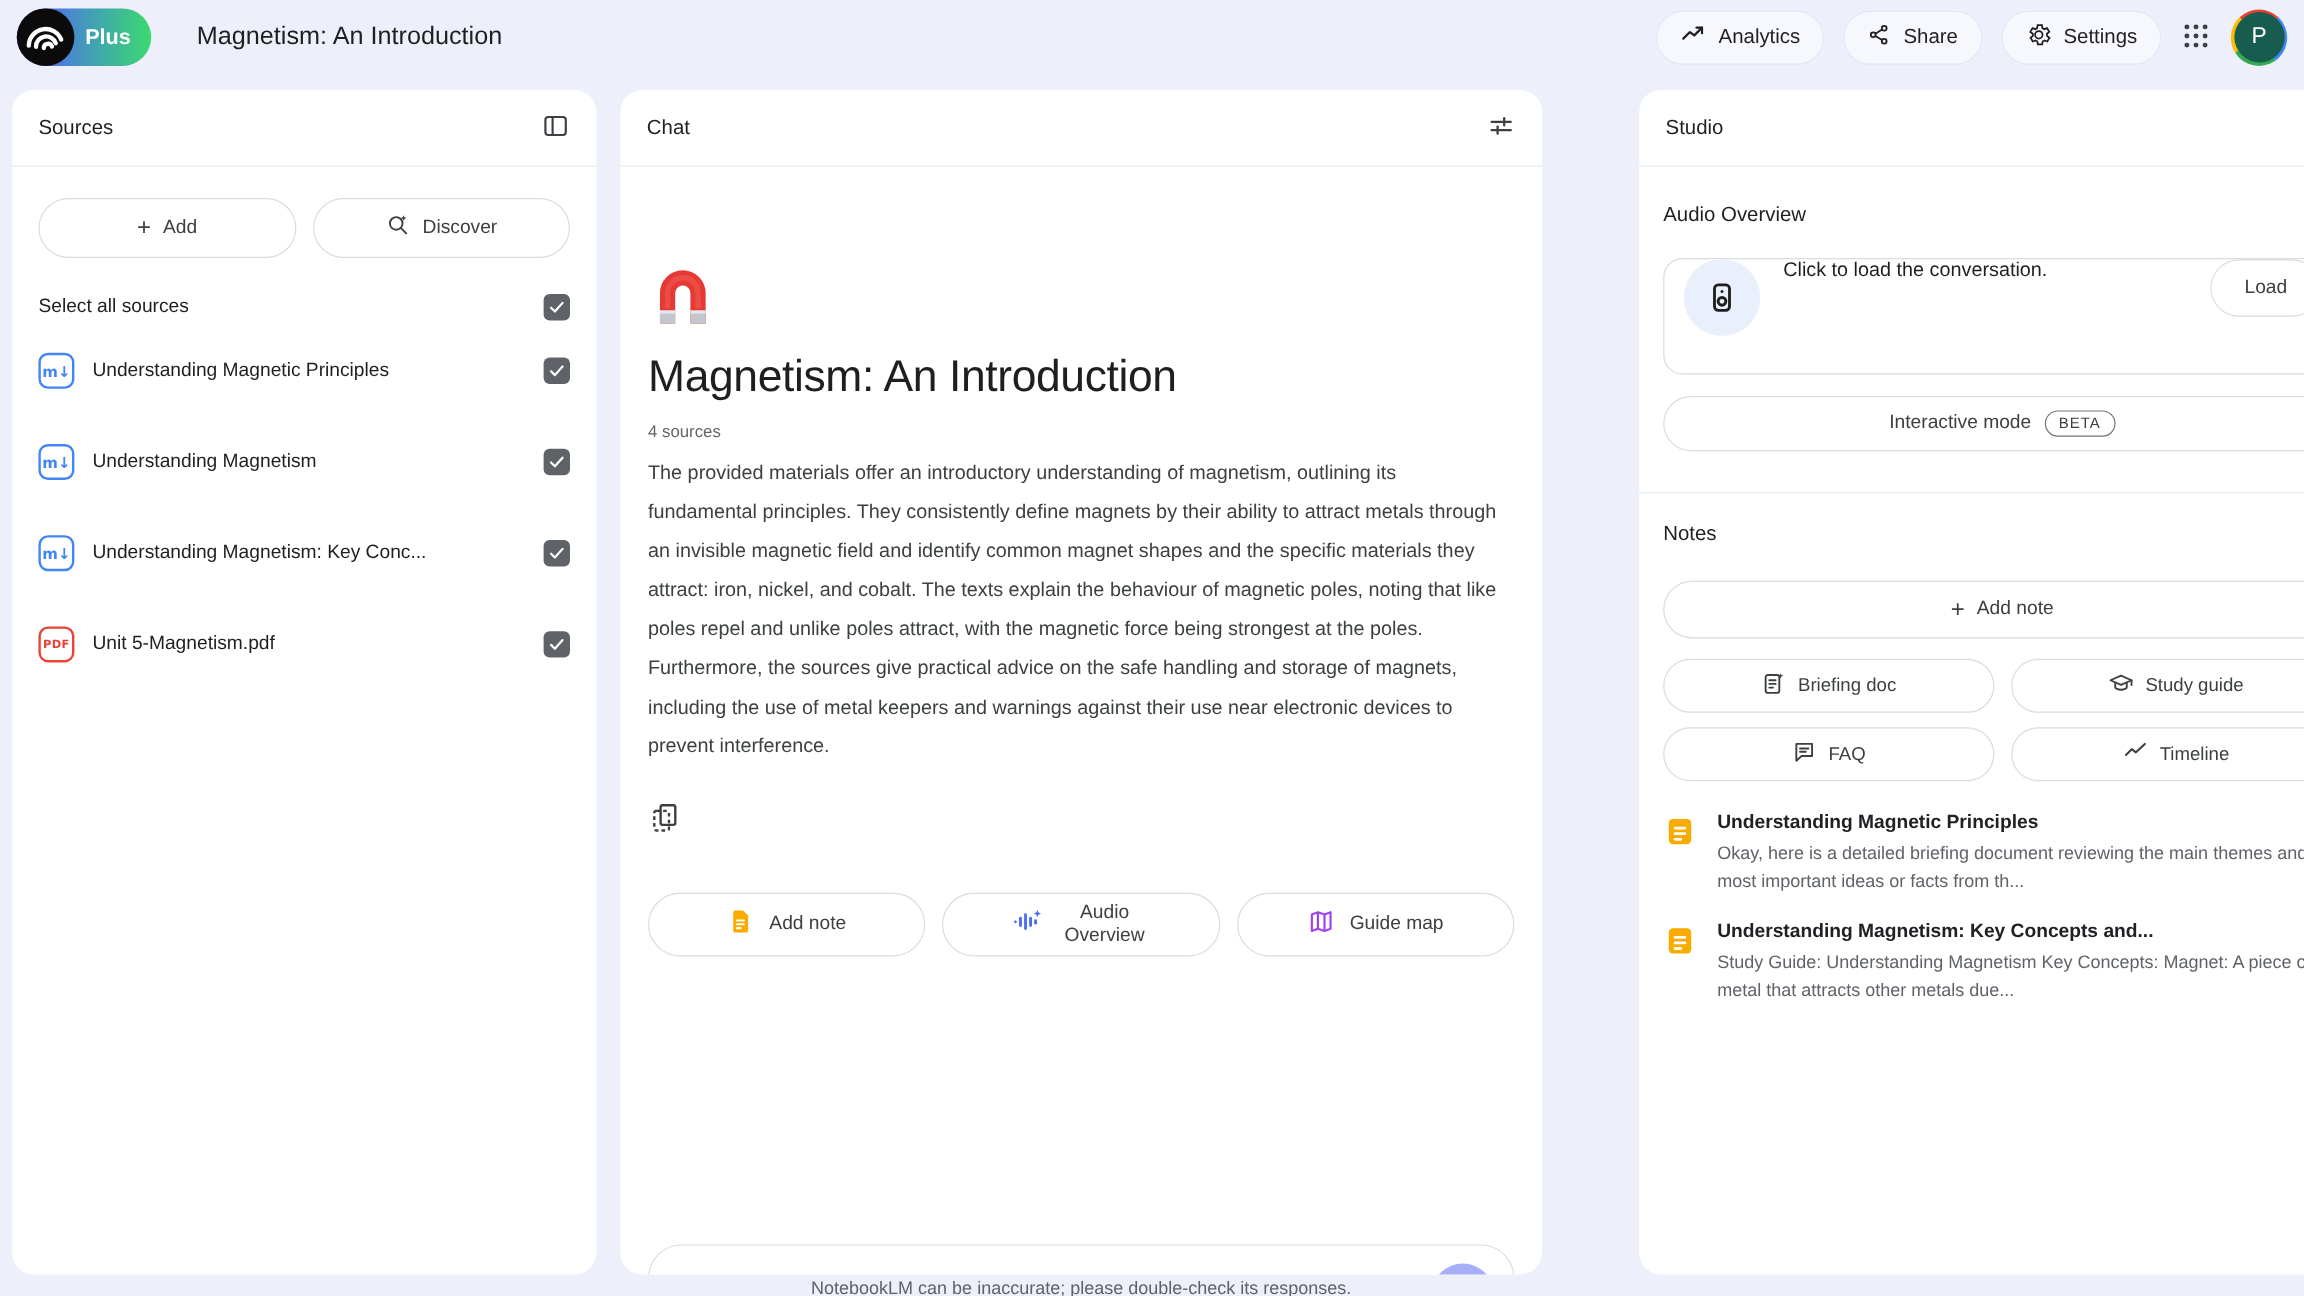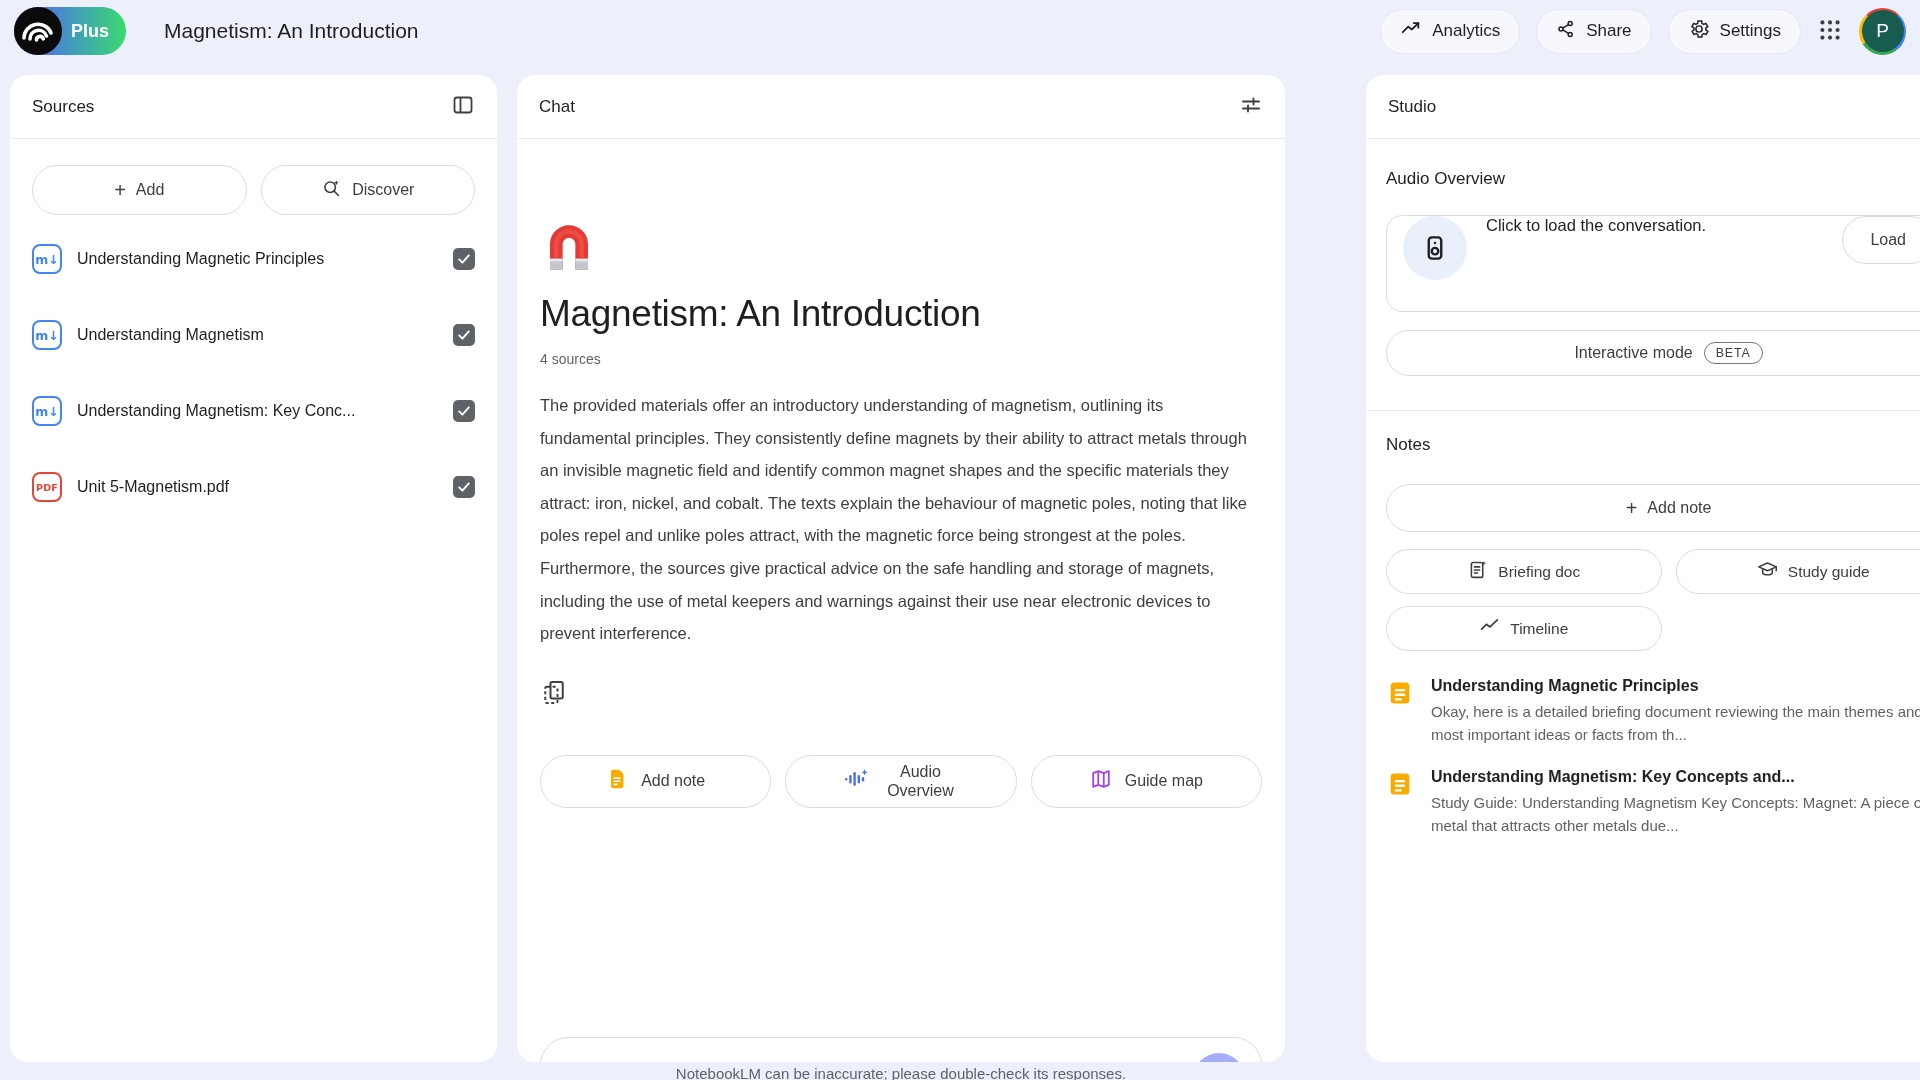--- a/index.html
+++ b/index.html
@@ -52,21 +52,21 @@
     font-weight:700; flex:none; font-family:"DejaVu Sans", sans-serif; }
   .src-icon.md  { border:2.5px solid #4285f4; color:#4285f4; font-size:12.5px; }
   .src-icon.pdf { border:2.5px solid #ea4335; color:#ea4335; font-size:9.5px; letter-spacing:.3px; }
   .src-label { flex:1; font-size:16px; color:#1f1f1f; white-space:nowrap; overflow:hidden; }
 
   
   .chat-body { padding:0 23px; position:relative; height:calc(100% - 64px); }
   .magnet { margin-top:78px; display:block; }
   .chat-h1 { margin-top:18px; font-size:37px; font-weight:400; color:#1f1f1f; letter-spacing:-.3px; }
   .chat-count { margin-top:16px; font-size:14px; color:#5f6368; }
-  .summary { margin-top:22px; width:716px; font-size:16.5px; line-height:32.6px; color:#3c4043; }
+  .summary { margin-top:11px; width:716px; font-size:16.5px; line-height:32.6px; color:#3c4043; }
   .save-row { margin-top:28px; display:flex; align-items:center; gap:28px; }
   .save-pill { height:50px; padding:0 26px; }
   .copy-btn { background:none; border:none; }
   .action-row { margin-top:46px; display:flex; gap:14px; }
   .action-chip { flex:1; height:53px; border:1px solid #dadce0; background:#fff; border-radius:27px;
     display:flex; align-items:center; justify-content:center; gap:13px; font-size:16px; color:#3c4043; }
   .wrap-label { width:76px; text-align:center; line-height:19px; }
   .input-card { position:absolute; left:23px; right:23px; top:820px; height:145px;
     border:1px solid #dadce0; border-radius:28px; background:#fff; padding:16px 20px; }
   .input-top { display:flex; align-items:center; }
@@ -196,20 +196,28 @@
         <svg width="21" height="21" viewBox="0 0 24 24" fill="none" stroke="#3c4043" stroke-width="1.8">
           <circle cx="10.5" cy="10.5" r="6"></circle>
             <line x1="15" y1="15" x2="20" y2="20" stroke-linecap="round"></line>
           <path d="M17.5 2.6l.8 2 2 .8-2 .8-.8 2-.8-2-2-.8 2-.8z" fill="#3c4043" stroke="none"></path>
         </svg>
       </span>
       <span>Discover</span>
     </button>
   </div>
 
+  <div class="select-row">
+    <span>Select all sources</span>
+    <button class="checkbox">
+      <svg width="16" height="16" viewBox="0 0 20 20">
+          <path d="M4 10.5l4 4 8-9" stroke="#fff" stroke-width="2.3" fill="none" stroke-linecap="round" stroke-linejoin="round"></path>
+        </svg>
+    </button>
+  </div>
 
   <div class="src-list">
     <div class="src-row">
       <span class="src-icon md">m↓</span>
       <span class="src-label">Understanding Magnetic Principles</span>
       <button class="checkbox">
         <svg width="16" height="16" viewBox="0 0 20 20">
             <path d="M4 10.5l4 4 8-9" stroke="#fff" stroke-width="2.3" fill="none" stroke-linecap="round" stroke-linejoin="round"></path>
           </svg>
       </button>
@@ -420,20 +428,30 @@
           <svg width="21" height="21" viewBox="0 0 24 24" fill="none" stroke="#3c4043" stroke-width="1.8" stroke-linejoin="round">
             <path d="M12 4.5L22 9l-10 4.5L2 9z"></path>
             <path d="M6.5 11.5v4.2c0 1.1 2.5 2.3 5.5 2.3s5.5-1.2 5.5-2.3v-4.2"></path>
             <line x1="22" y1="9" x2="22" y2="13.5" stroke-linecap="round"></line>
           </svg>
         </span>
         <span>Study guide</span>
       </button>
       <button class="outline-pill chip">
         <span>
+          <svg width="21" height="21" viewBox="0 0 24 24" fill="none" stroke="#3c4043" stroke-width="1.8" stroke-linejoin="round" stroke-linecap="round">
+            <path d="M4.5 4.5h15v11.5h-10l-5 4.5z"></path>
+            <line x1="8" y1="8.8" x2="16" y2="8.8"></line>
+              <line x1="8" y1="11.9" x2="13.5" y2="11.9"></line>
+          </svg>
+        </span>
+        <span>FAQ</span>
+      </button>
+      <button class="outline-pill chip">
+        <span>
           <svg width="21" height="21" viewBox="0 0 24 24" fill="none" stroke="#3c4043" stroke-width="2" stroke-linecap="round" stroke-linejoin="round">
             <polyline points="3,15 8.5,9.5 12.5,12.5 21,4.5"></polyline>
           </svg>
         </span>
         <span>Timeline</span>
       </button>
     </div>
 
     <div class="note-list">
       <div class="note-item">

